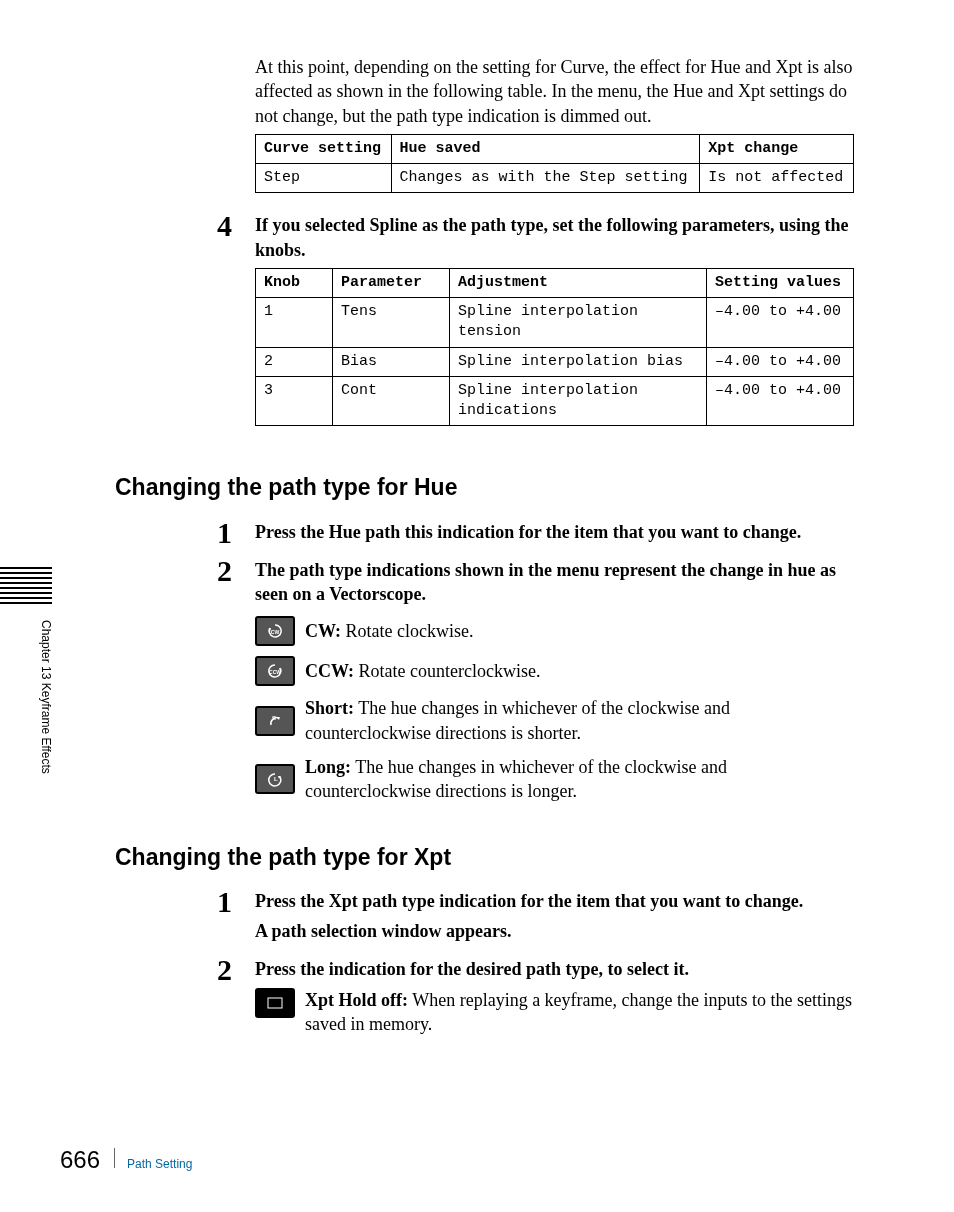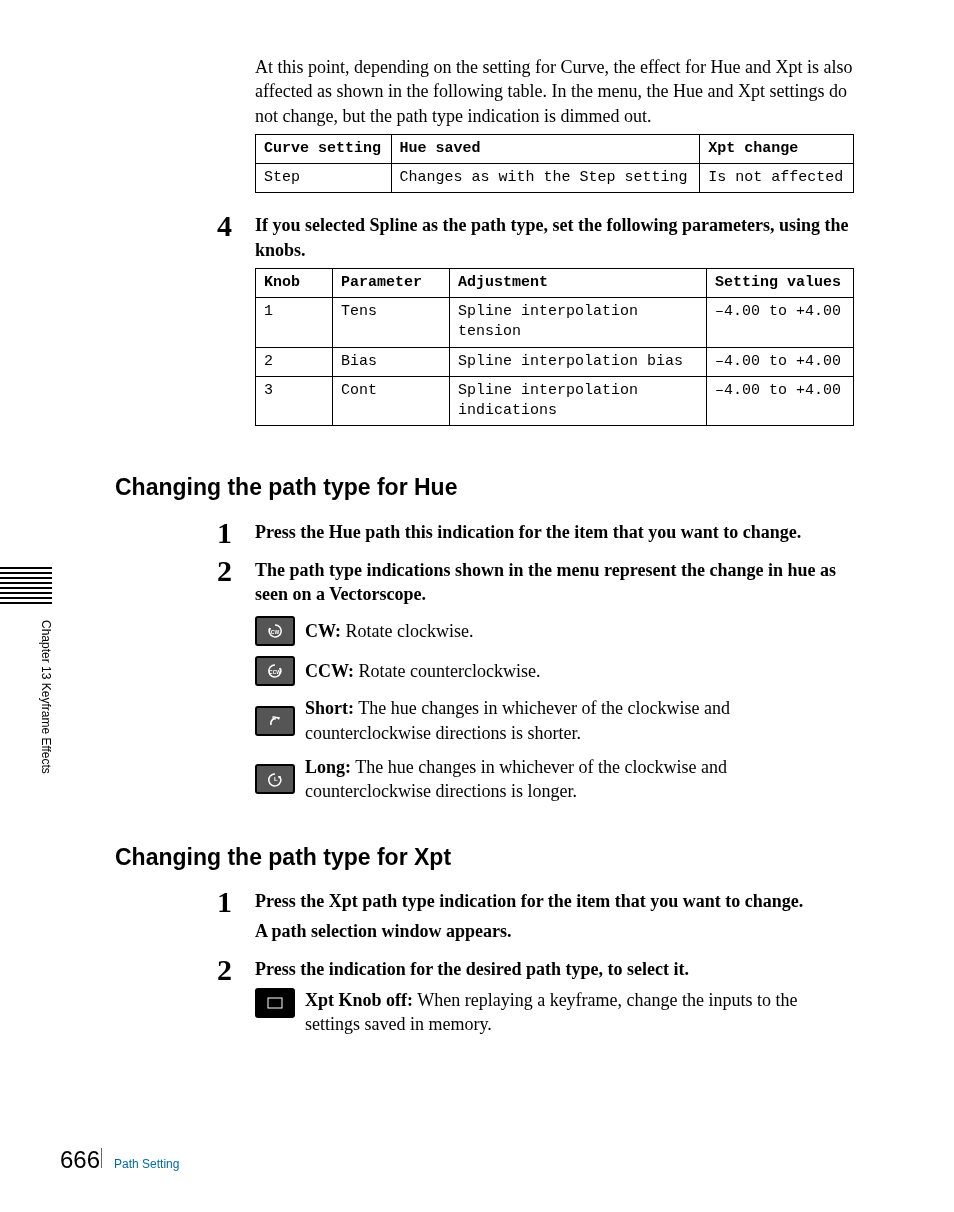--- a/index.html
+++ b/index.html
@@ -113,21 +113,21 @@
     position: absolute;
     bottom: 36px;
     left: 60px;
     display: flex;
     align-items: baseline;
   }
   .page-num {
     font-family: Arial, Helvetica, sans-serif;
     font-size: 24px;
     font-weight: 400;
-    margin-right: 1px;
+    margin-right: 14px;
   }
   .footer-sep {
     border-left: 1px solid #666;
     height: 20px;
     margin-right: 12px;
   }
   .footer-text {
     font-family: Arial, Helvetica, sans-serif;
     font-size: 12px;
     color: #0369a1;
@@ -302,21 +302,21 @@
       <div class="step-body">
         <p>Press the indication for the desired path type, to select it.</p>
 
         <div class="icon-line">
           <div class="icon-box" style="background:#000">
             <svg width="20" height="16" viewBox="0 0 20 16">
                 <rect x="3" y="3" width="14" height="10" fill="#000" stroke="#fff" stroke-width="1"></rect>
               </svg>
           </div>
           <div class="icon-text">
-            <b>Xpt Knob off:</b><span> When replaying a keyframe, change the inputs to the settings saved in memory.</span>
+            <b>Xpt Hold off:</b><span> When replaying a keyframe, change the inputs to the settings saved in memory.</span>
           </div>
         </div>
 
       </div>
     </div>
   </div>
 
   <div class="footer">
     <span class="page-num">666</span>
     <span class="footer-sep"></span>

